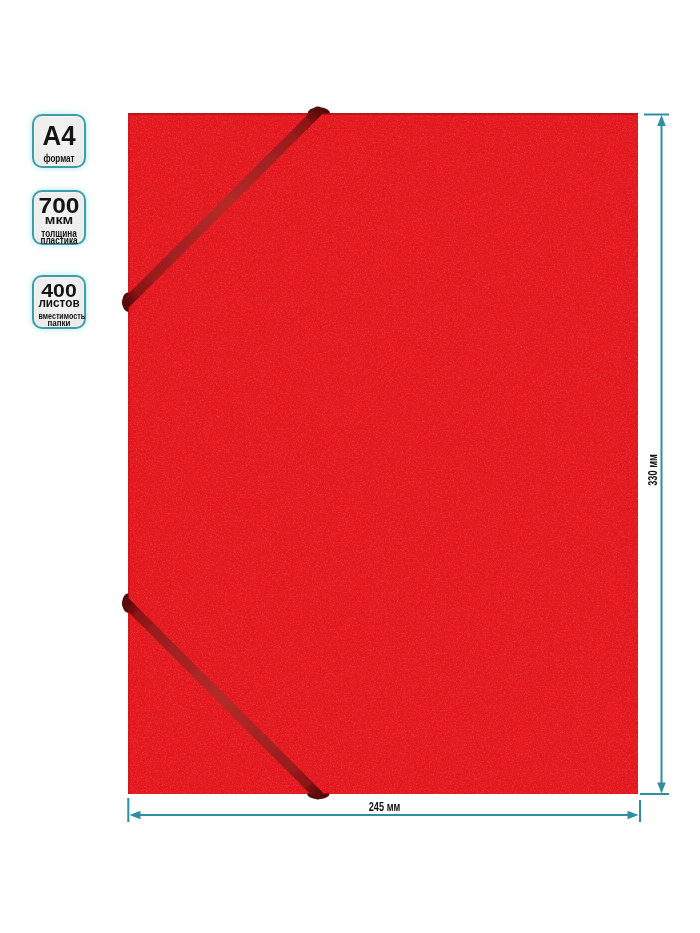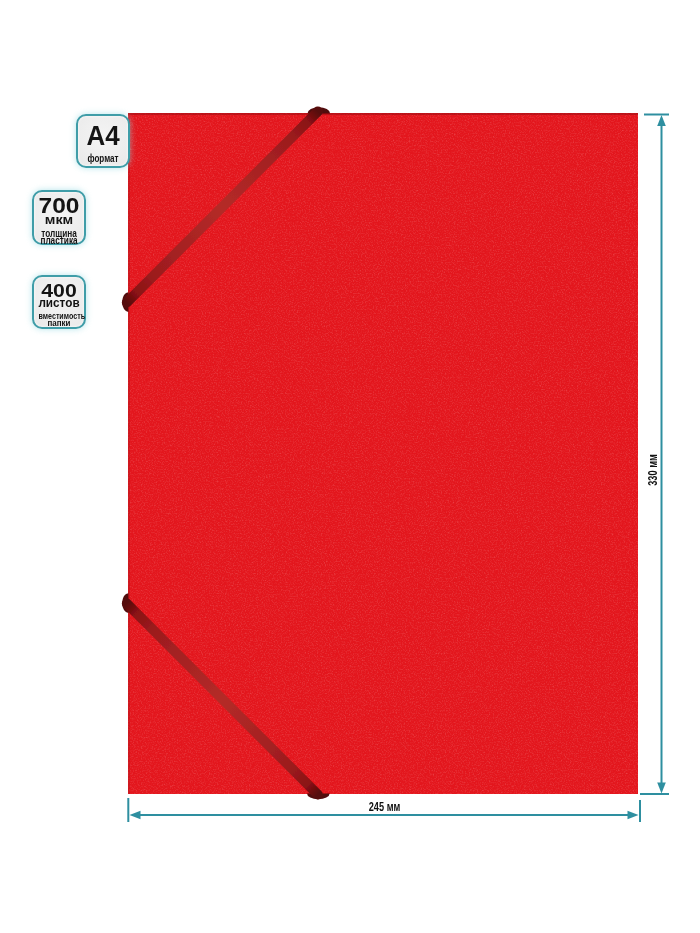--- a/index.html
+++ b/index.html
@@ -84,21 +84,21 @@
     <line x1="135" y1="815" x2="632" y2="815"></line>
   </g>
   <g fill="#2e8fa0" stroke="none">
     <polygon points="129.5,815 140.5,810.7 140.5,819.3"></polygon>
     <polygon points="638.5,815 627.5,810.7 627.5,819.3"></polygon>
   </g>
 
   <text x="384.5" y="810.7" text-anchor="middle" textLength="31.5" lengthAdjust="spacingAndGlyphs" font-family="Liberation Sans, sans-serif" font-size="12.4" font-weight="bold" fill="#101010">245 мм</text>
 </svg>
 
-<div class="badge" style="top:114px;margin-left:44px;">
+<div class="badge" style="top:114px;">
   <div style="top:5.1px;font-size:28.5px;transform:scaleX(0.91);">A4</div>
   <div style="top:37.6px;font-size:10px;transform:scaleX(0.81);">формат</div>
 </div>
 
 <div class="badge" style="top:190px;height:51px;">
   <div style="top:4.2px;font-size:21.5px;transform:scaleX(1.14);">700</div>
   <div style="top:21.4px;font-size:13.7px;transform:scaleX(1.05);">мкм</div>
   <div style="top:36.9px;font-size:10.3px;transform:scaleX(0.80);">толщина</div>
   <div style="top:44.0px;font-size:10.3px;transform:scaleX(0.80);">пластика</div>
 </div>

